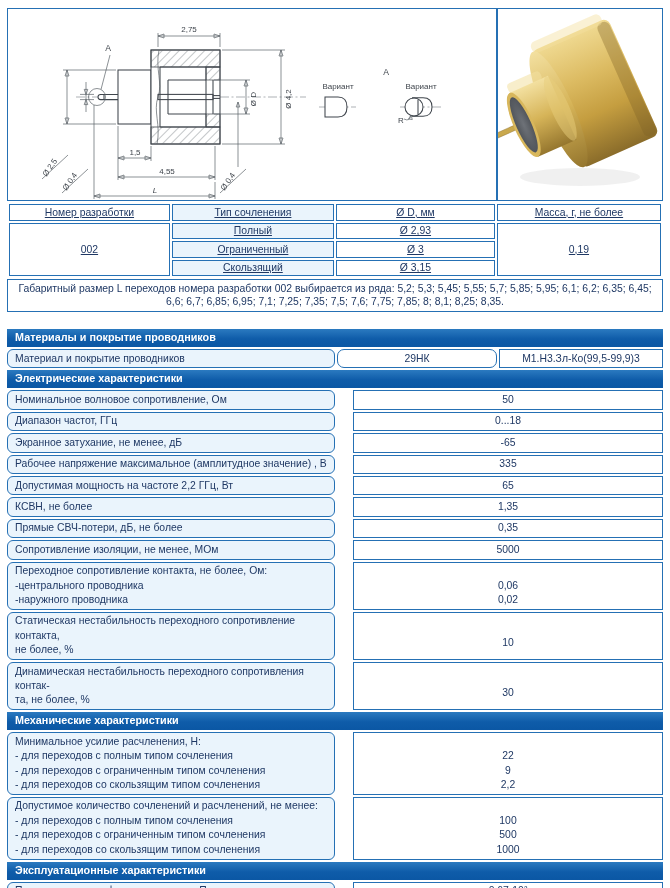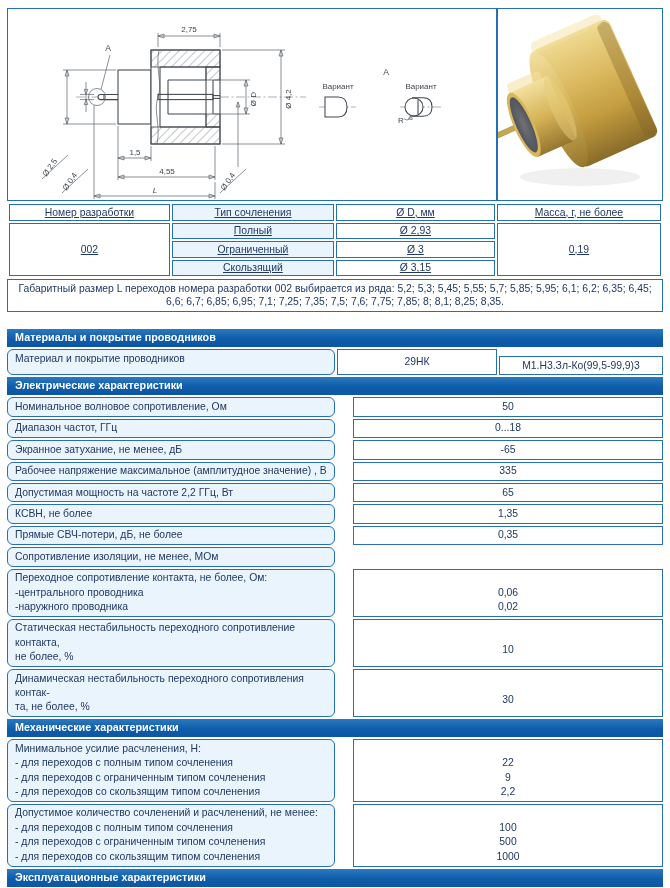--- a/index.html
+++ b/index.html
@@ -31,22 +31,22 @@
   .sec-header{background:linear-gradient(180deg,#2b7ac0 0%,#0f5ca9 55%,#0b57a4 100%);
               color:#fff;font-weight:bold;font-size:10.8px;line-height:13px;
               padding:2px 8px 3px;margin-bottom:2px;}
   .srow{display:flex;gap:2px;margin-bottom:2px;}
   .cell{border:1.4px solid #2570b4;box-sizing:border-box;font-size:10.4px;
         line-height:14.4px;padding:1.5px 7px;background:#fff;}
   .cell .line{min-height:14.4px;}
   .lbl{flex:0 0 328px;background:#eaf4fc;text-align:left;border-radius:6px;}
   .val{flex:1;display:flex;flex-direction:column;justify-content:center;text-align:center;margin-left:16px;}
   .vcell{display:flex;align-items:center;justify-content:center;text-align:center;}
-  .vc1{flex:0 0 160px;}
-  .vc2{flex:1;margin-top:7px;}
+  .vc1{flex:0 0 160px;border-radius:7px;}
+  .vc2{flex:1;}
 
   
   .ln{stroke:#3f454c;stroke-width:1.05;fill:none;}
   .lnf{stroke:#3f454c;stroke-width:1.05;fill:#fff;}
   .dim{stroke:#5a6167;stroke-width:0.7;fill:none;}
   .cl{stroke:#8a9097;stroke-width:0.7;fill:none;stroke-dasharray:9 2.5 2 2.5;}
   .dtx{font-family:"Liberation Sans",sans-serif;font-size:8px;fill:#3f454c;}
   .dtx2{font-family:"Liberation Sans",sans-serif;font-size:8.6px;fill:#3f454c;}
 </style>
 </head>
@@ -301,20 +301,23 @@
             <div class="line">Прямые СВЧ-потери, дБ, не более</div>
           </div>
           <div class="cell val">
             <div class="line">0,35</div>
           </div>
         </div>
         <div class="srow">
           <div class="cell lbl">
             <div class="line">Сопротивление изоляции, не менее, МОм</div>
           </div>
+          <div class="cell val">
+            <div class="line">5000</div>
+          </div>
         </div>
         <div class="srow">
           <div class="cell lbl">
             <div class="line">Переходное сопротивление контакта, не более, Ом:</div>
             <div class="line">-центрального проводника</div>
             <div class="line">-наружного проводника</div>
           </div>
           <div class="cell val">
             <div class="line"></div>
             <div class="line">0,06</div>

